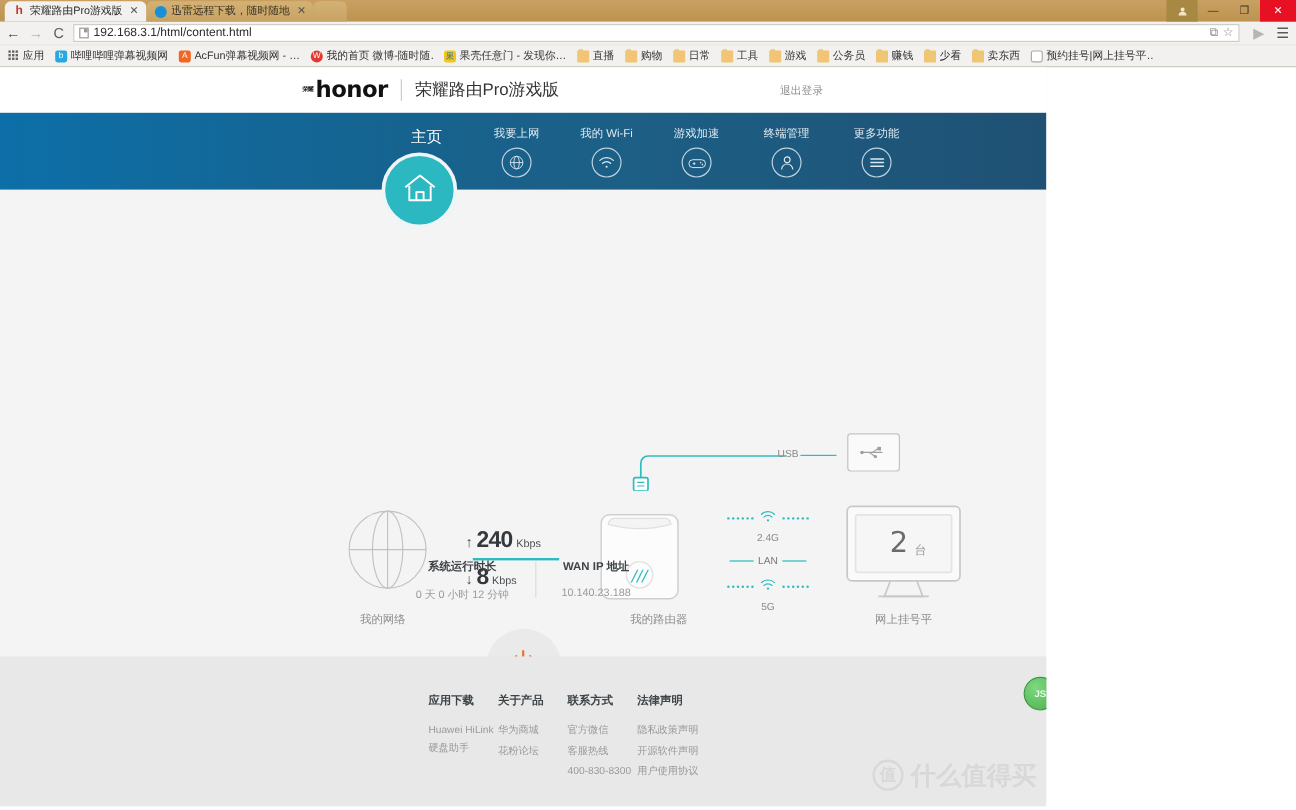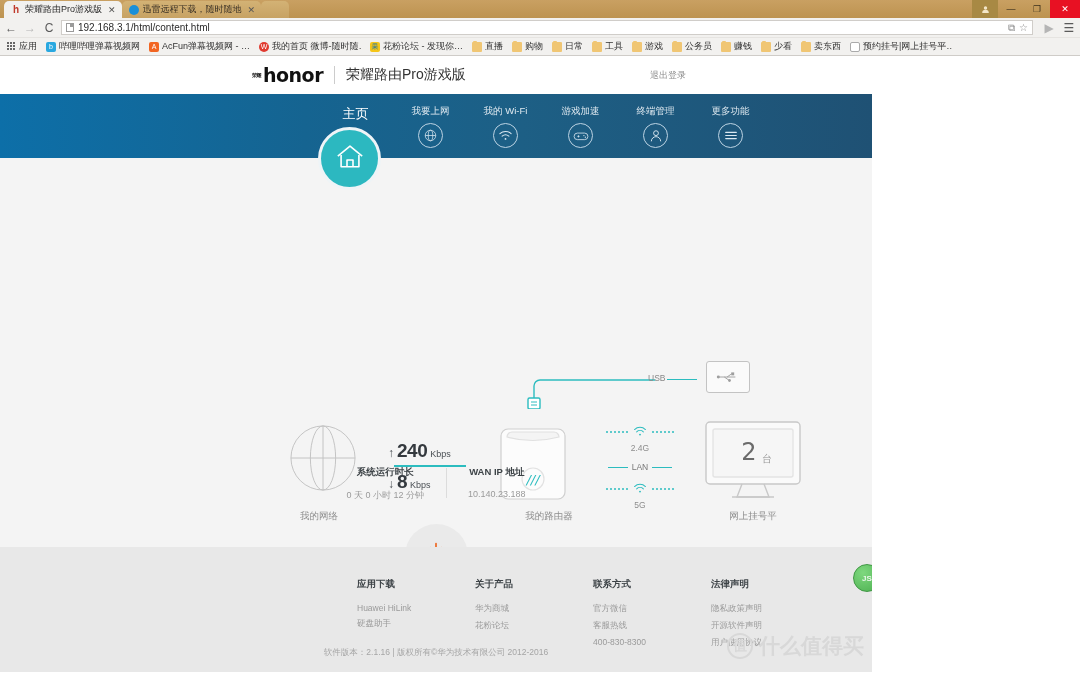--- a/index.html
+++ b/index.html
@@ -149,21 +149,21 @@
   .stat + .stat:before { content: ""; position: absolute; left: 0; top: 2px; width: 1px; height: 30px; background: #dcdcdc; }
   .stat-title { font-size: 9.5px; color: #3d4347; font-weight: bold; margin-bottom: 10px; }
   .stat-val { font-size: 9px; color: #9a9a9a; }
 
   
   .powerwrap { position: absolute; left: 0; right: 0; top: 468px; display: flex; justify-content: center; }
   .powerbtn { width: 63px; height: 63px; border-radius: 50%; background: #eaeaea; display: flex; align-items: center; justify-content: center; }
 
   
   .footer { position: absolute; left: 0; right: 0; top: 491px; height: 125px; background: #e8e8e8; }
-  .fcols { display: flex; padding-left: 357px; padding-top: 31px; gap: 60px; }
+  .fcols { display: flex; padding-left: 357px; padding-top: 31px; }
   .fcol { width: 58px; }
   .fcol h4 { font-size: 9.5px; color: #3d4347; font-weight: bold; margin-bottom: 12px; white-space: nowrap; }
   .fcol a { display: block; font-size: 8.5px; color: #9a9a9a; margin-bottom: 5px; text-decoration: none; white-space: nowrap; }
   .copyright { position: absolute; left: 0; right: 0; top: 100px; text-align: center; font-size: 8.5px; color: #a5a5a5; }
 
   .watermark {
     position: absolute; right: 8px; bottom: 12px; display: flex; align-items: center; gap: 6px;
     color: #d8d8d8; font-size: 21px; font-weight: bold;
   }
   .wm-badge { width: 26px; height: 26px; border-radius: 50%; border: 2px solid #d8d8d8; display:flex;align-items:center;justify-content:center; font-size: 14px; }
@@ -247,21 +247,21 @@
     <div class="bm">
       <span class="bm-ico ico-orange">A</span>
       <span class="bm-label">AcFun弹幕视频网 - …</span>
     </div>
     <div class="bm">
       <span class="bm-ico ico-red">W</span>
       <span class="bm-label">我的首页 微博-随时随…</span>
     </div>
     <div class="bm">
       <span class="bm-ico ico-yellow">果</span>
-      <span class="bm-label">花粉论坛 - 发现你…</span>
+      <span class="bm-label">果壳任意门 - 发现你…</span>
     </div>
     <div class="bm">
       <span class="bm-ico ico-folder"></span>
       <span class="bm-label">直播</span>
     </div>
     <div class="bm">
       <span class="bm-ico ico-folder"></span>
       <span class="bm-label">购物</span>
     </div>
     <div class="bm">
@@ -547,21 +547,20 @@
           <a>客服热线</a>
           <a>400-830-8300</a>
         </div>
         <div class="fcol">
           <h4>法律声明</h4>
           <a>隐私政策声明</a>
           <a>开源软件声明</a>
           <a>用户使用协议</a>
         </div>
       </div>
-      <div class="copyright">软件版本：2.1.16  |  版权所有©华为技术有限公司 2012-2016</div>
     </div>
 
     <div class="greenbadge">JS</div>
 
     <div class="watermark">
       <span class="wm-badge">值</span>
       <span>什么值得买</span>
     </div>
 
   </div>

